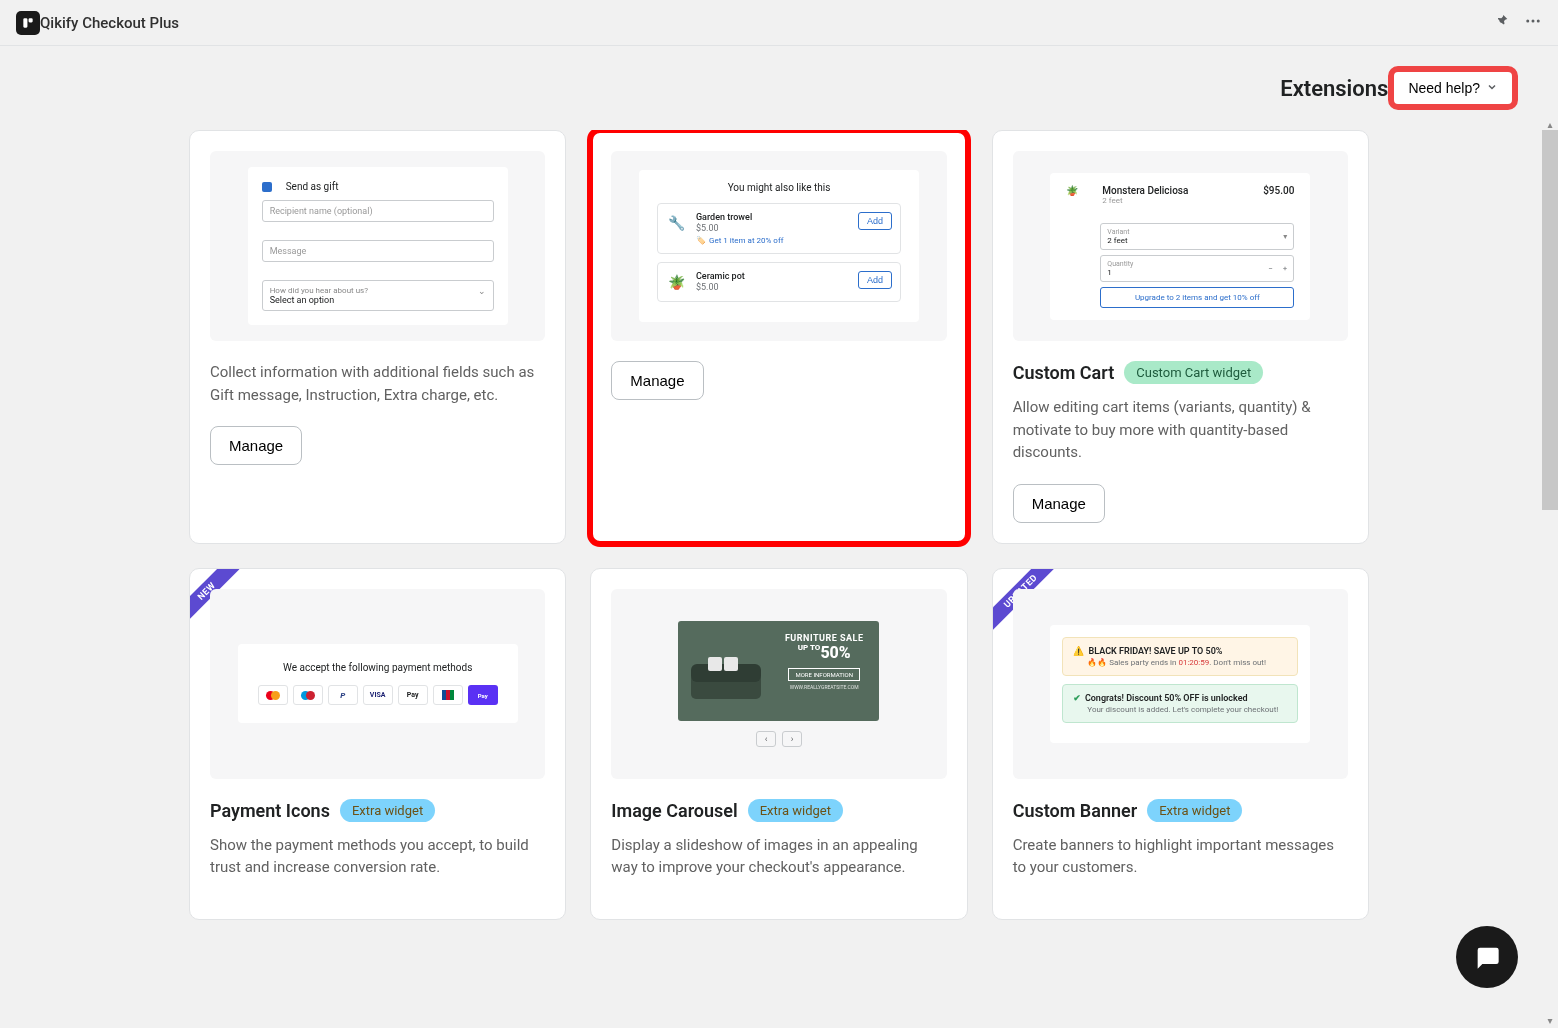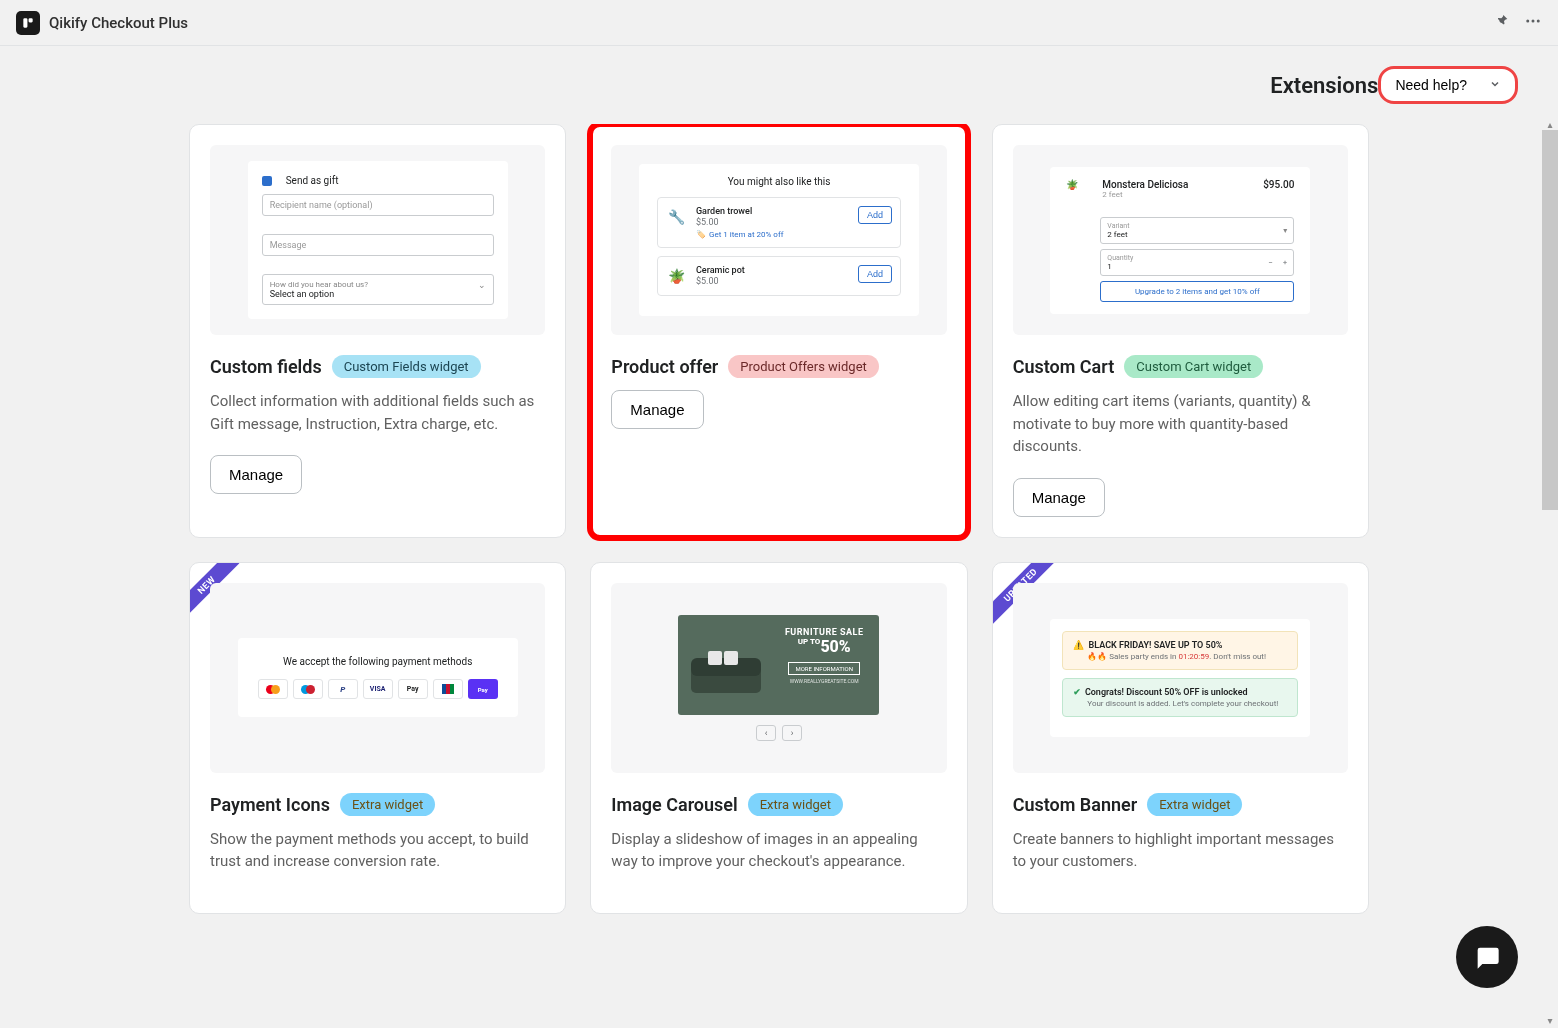--- a/index.html
+++ b/index.html
@@ -1,26 +1,26 @@
 <!DOCTYPE html>
 <html><head>
 <meta charset="utf-8">
 <style>
 * { box-sizing: border-box; margin: 0; padding: 0; }
 body { font-family: -apple-system, BlinkMacSystemFont, "Segoe UI", Roboto, sans-serif; background: #f1f1f1; color: #202223; width: 1558px; height: 1028px; overflow: hidden; position: relative; }
 .topbar { height: 46px; background: #f1f1f1; border-bottom: 1px solid #e1e3e5; display: flex; align-items: center; padding: 0 16px; justify-content: space-between; }
-.topbar-left { display: flex; align-items: center; gap: 9px; }
+.topbar-left { display: flex; align-items: center; gap: 0; }
 .app-icon { width: 24px; height: 24px; background: #1a1a1a; border-radius: 5px; display: flex; align-items: center; justify-content: center; }
 .app-icon svg { width: 14px; height: 14px; }
 .app-title { font-size: 15px; font-weight: 500; color: #303030; }
 .topbar-right { display: flex; align-items: center; gap: 14px; color: #5c5f62; }
 .pin-icon, .more-icon { cursor: pointer; }
 .header { padding: 20px 40px; display: flex; justify-content: flex-end; align-items: center; }
 .page-title { font-size: 22px; font-weight: 600; }
-.help-btn { background: #fff; border: 3px solid #ef4444; border-radius: 16px; padding: 8px 14px; font-size: 14px; font-weight: 500; display: flex; align-items: center; gap: 22px; cursor: pointer; }
+.help-btn { background: #fff; border: 6px solid #ef4444; border-radius: 10px; padding: 8px 14px; font-size: 14px; font-weight: 500; display: flex; align-items: center; gap: 6px; cursor: pointer; }
 .main { padding: 0 40px 20px; height: calc(1028px - 46px - 70px); overflow-y: auto; }
 .grid { display: grid; grid-template-columns: repeat(3, 1fr); gap: 24px; max-width: 1180px; margin: 0 auto; }
 .card { background: #fff; border: 1px solid #e1e3e5; border-radius: 10px; padding: 20px; position: relative; overflow: hidden; }
 .card.highlighted { outline: 6px solid red; outline-offset: -3px; }
 .preview { background: #f6f6f7; border-radius: 6px; height: 190px; margin-bottom: 20px; display: flex; align-items: center; justify-content: center; position: relative; overflow: hidden; }
 .card-title-row { display: flex; align-items: center; gap: 10px; margin-bottom: 12px; flex-wrap: wrap; }
 .card-title { font-size: 18px; font-weight: 600; }
 .badge { font-size: 13px; padding: 4px 12px; border-radius: 12px; font-weight: 400; }
 .badge-blue { background: #a7e2f5; color: #1c4653; }
 .badge-pink { background: #f9c6c6; color: #6b2929; }
@@ -130,24 +130,20 @@
           <div class="pv1-input">Message</div>
           <div class="pv1-select">
             <div>
               <div style="font-size:8px;color:#888">How did you hear about us?</div>
               <div>Select an option</div>
             </div>
             <span style="color:#888">⌄</span>
           </div>
         </div>
       </div>
-      <div class="card-title-row">
-        <h2 class="card-title">Custom fields</h2>
-        <span class="badge badge-blue">Custom Fields widget</span>
-      </div>
       <p class="card-desc">Collect information with additional fields such as Gift message, Instruction, Extra charge, etc.</p>
       <button class="manage-btn">Manage</button>
     </div>
 
     <div class="card highlighted">
       <div class="preview">
         <div class="pv2-inner">
           <div class="pv2-head">You might also like this</div>
           <div class="pv2-item">
             <div class="pv2-thumb" style="color:#c43">🔧</div>
@@ -163,24 +159,20 @@
           </div>
           <div class="pv2-item">
             <div class="pv2-thumb" style="color:#b87">🪴</div>
             <div class="pv2-info">
               <div class="pv2-name">Ceramic pot</div>
               <div class="pv2-price">$5.00</div>
             </div>
             <button class="pv2-add">Add</button>
           </div>
         </div>
-      </div>
-      <div class="card-title-row">
-        <h2 class="card-title">Product offer</h2>
-        <span class="badge badge-pink">Product Offers widget</span>
       </div>
       <button class="manage-btn">Manage</button>
     </div>
 
     <div class="card">
       <div class="preview">
         <div class="pv3-inner">
           <div class="pv3-top">
             <div class="pv3-plant">🪴</div>
             <div>

